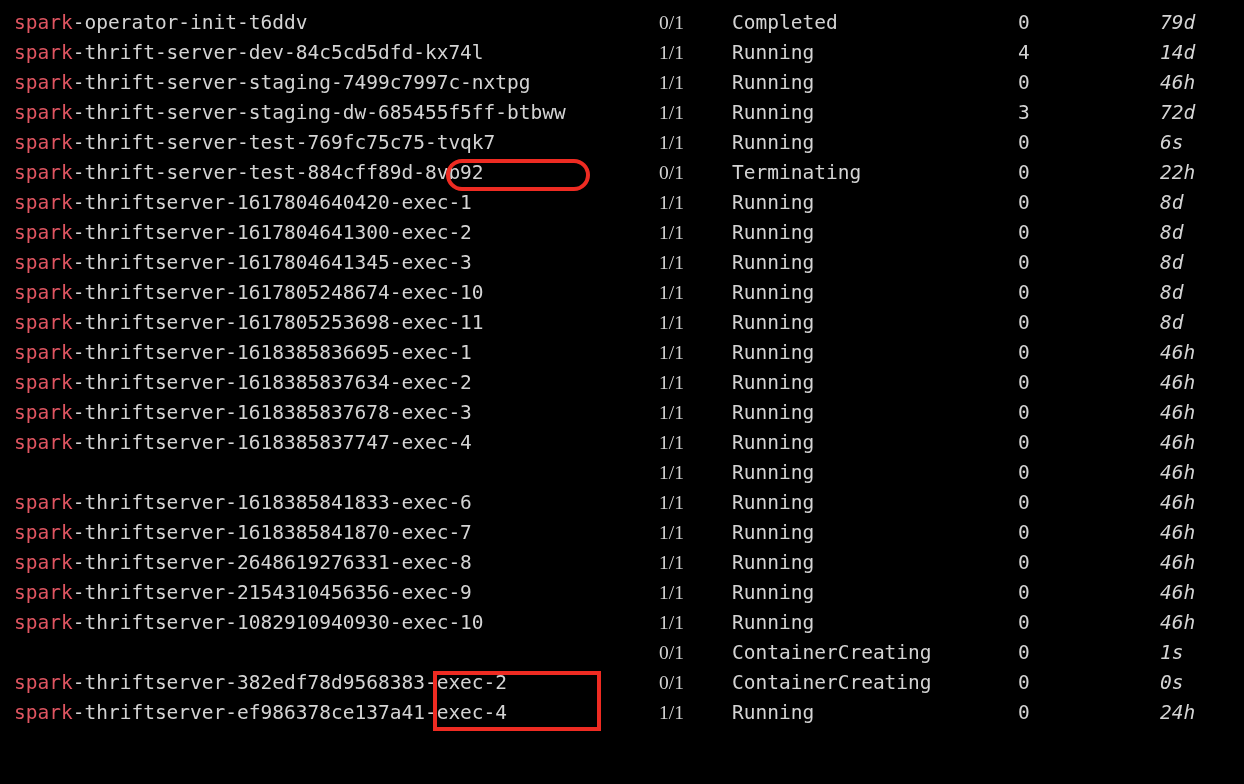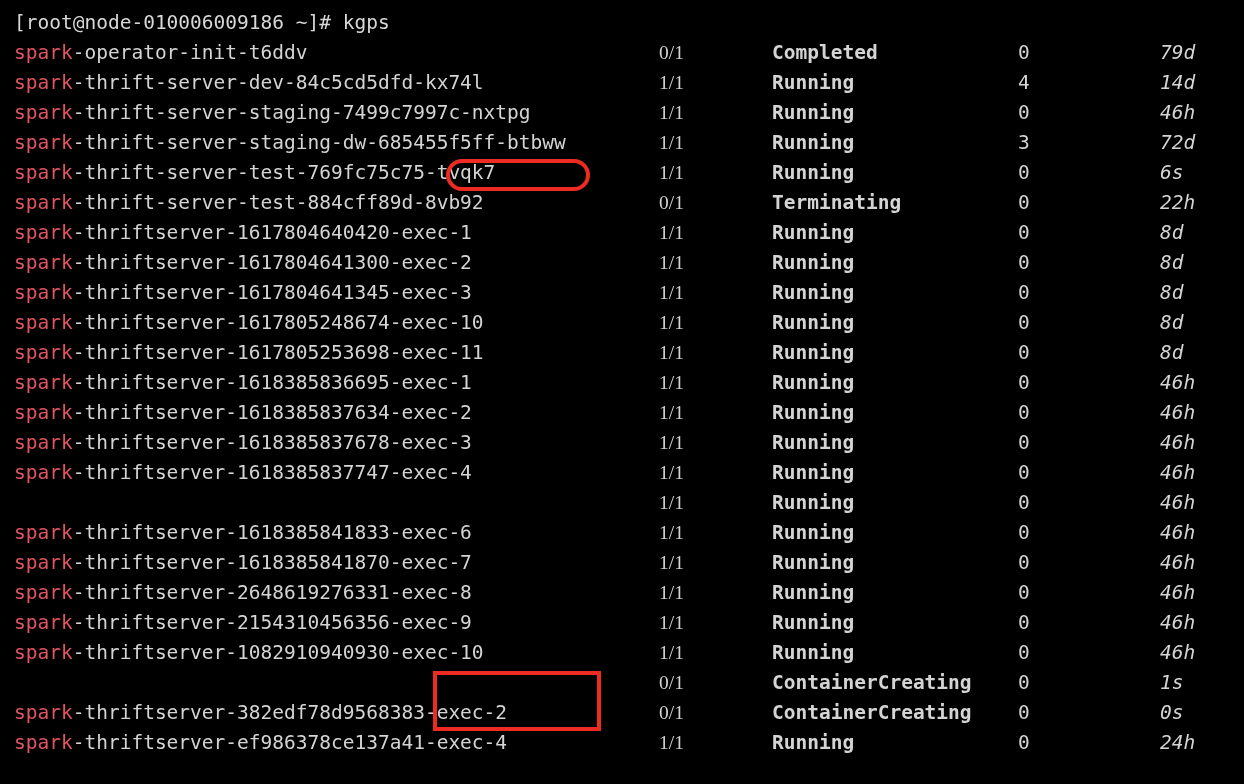--- a/index.html
+++ b/index.html
@@ -53,21 +53,21 @@
     position: relative;
     height: 30px;
   }
   .col {
     position: absolute;
     top: 0;
     white-space: pre;
   }
   .c-name   { left: 0px; }
   .c-ready  { left: 645px; font-family: Liberation Serif, serif; }
-  .c-status { left: 758px; font-weight: bold; }
+  .c-status { left: 718px; }
   .c-rest   { left: 1004px; }
   .c-age    { left: 1146px; font-style: italic; }
 
   .spark  { color: #e05561; }
   .rest   { color: #d4d4d4; }
   .plain  { color: #d4d4d4; }
 
   
   .clipped {
     position: absolute;
@@ -101,21 +101,20 @@
     border: 4px solid #ee2b22;
     box-sizing: border-box;
   }
 </style>
 </head>
 <body>
 
 <div id="terminal">
   <div class="screen">
 
-    <div class="line prompt-line">[root@node-010006009186 ~]# kgps</div>
 
     <div id="rows">
         <div class="row">
           <span class="col c-name"><span class="spark">spark</span><span class="rest">-operator-init-t6ddv</span></span>
           <span class="col plain c-ready">0/1</span>
           <span class="col plain c-status">Completed</span>
           <span class="col plain c-rest">0</span>
           <span class="col plain c-age">79d</span>
         </div>
         <div class="row">

